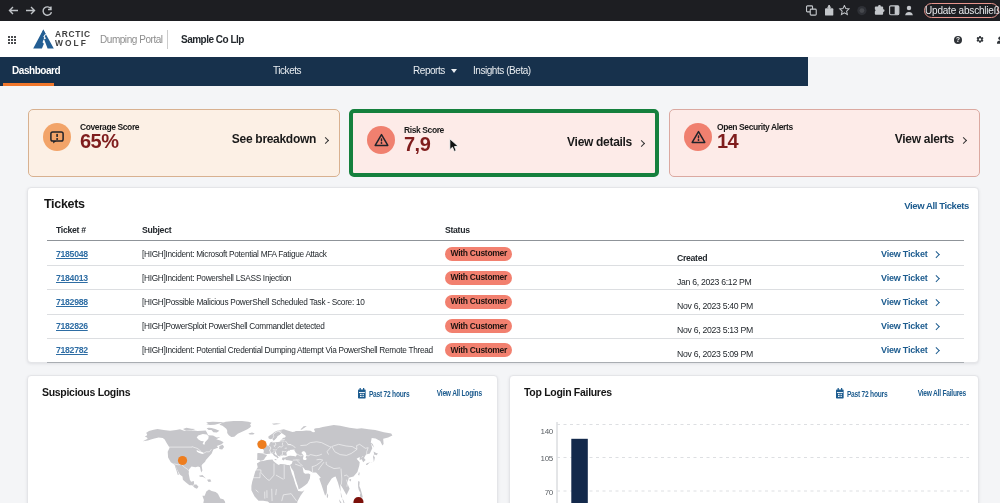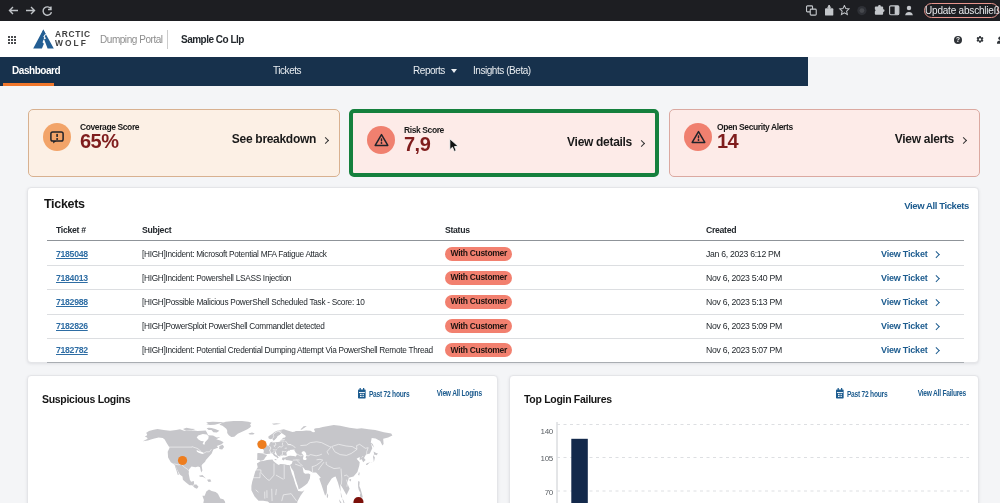--- a/index.html
+++ b/index.html
@@ -18,27 +18,27 @@
   .scard .t1 { position:absolute; left:51px; top:12px; font-size:8.5px; font-weight:bold; color:#1a1a1a; letter-spacing:-0.4px; }
   .scard .t2 { position:absolute; left:51px; top:20px; font-size:20px; font-weight:bold; color:#7f1d1d; letter-spacing:-0.5px; }
   .scard .lnk { position:absolute; top:22px; font-size:12px; font-weight:bold; color:#1a1a1a; letter-spacing:-0.3px; white-space:nowrap; }
   .chev { display:inline-block; width:5px; height:5px; border-right:1.6px solid #333; border-top:1.6px solid #333; transform:rotate(45deg); margin-left:7px; margin-bottom:0.5px; }
   .chevb { display:inline-block; width:4.5px; height:4.5px; border-right:1.6px solid #1d5c8f; border-top:1.6px solid #1d5c8f; transform:rotate(45deg); margin-left:6px; margin-bottom:0.5px; }
   .panel { position:absolute; background:#fff; border:1px solid #e4e5e8; border-radius:4px; box-shadow:0 1px 3px rgba(40,40,60,0.10); }
   .blu { color:#1d5c8f; font-weight:bold; }
   .row { position:absolute; left:19px; width:917px; height:24.2px; border-bottom:1px solid #dcdee1; font-size:8.7px; letter-spacing:-0.3px; color:#23282d; }
   .row > div { position:absolute; top:50%; transform:translateY(-50%); white-space:nowrap; }
   .row .c2 { transform:translateY(-50%) scaleX(0.95); transform-origin:0 50%; }
-  .c1 { left:9px; } .c2 { left:95px; } .c3 { left:398px; } .c4 { left:659px; }
+  .c1 { left:9px; } .c2 { left:95px; } .c3 { left:398px; } .c4 { left:630px;margin-top:28px; }
   .c5 { left:834px; }
   .tlink { color:#2e6da4; font-weight:bold; text-decoration:underline; }
   .pill { display:inline-block; background:#f2806f; color:#211512; font-weight:bold; font-size:8.5px; letter-spacing:-0.3px; border-radius:8px; padding:2.5px 5.5px 3px; line-height:1; }
   .hdr { position:absolute; left:19px; width:917px; height:21px; border-bottom:1px solid #8f9499; font-size:8.7px; font-weight:bold; color:#23282d; letter-spacing:-0.3px; }
   .hdr > div { position:absolute; top:5px; }
-  .cardtitle { position:absolute; left:14px; top:17px; font-size:10.5px; font-weight:bold; color:#161616; letter-spacing:-0.3px; }
+  .cardtitle { position:absolute; left:14px; top:10px; font-size:10.5px; font-weight:bold; color:#161616; letter-spacing:-0.3px; }
   .toolbar { position:absolute; top:12px; font-size:8.5px; letter-spacing:-0.3px; white-space:nowrap; transform:scaleX(0.78); }
   .tol { transform-origin:0 50%; } .tor { transform-origin:100% 50%; }
 </style>
 </head>
 <body>
 
 <div class="chrome">
   <svg class="abs" style="left:8px;top:5px;" width="44" height="11" viewBox="0 0 44 11">
     <g stroke="#bfc3c7" stroke-width="1.4" fill="none">
       <path d="M10 5.5 H2 M5 2 L1.5 5.5 L5 9"></path>

